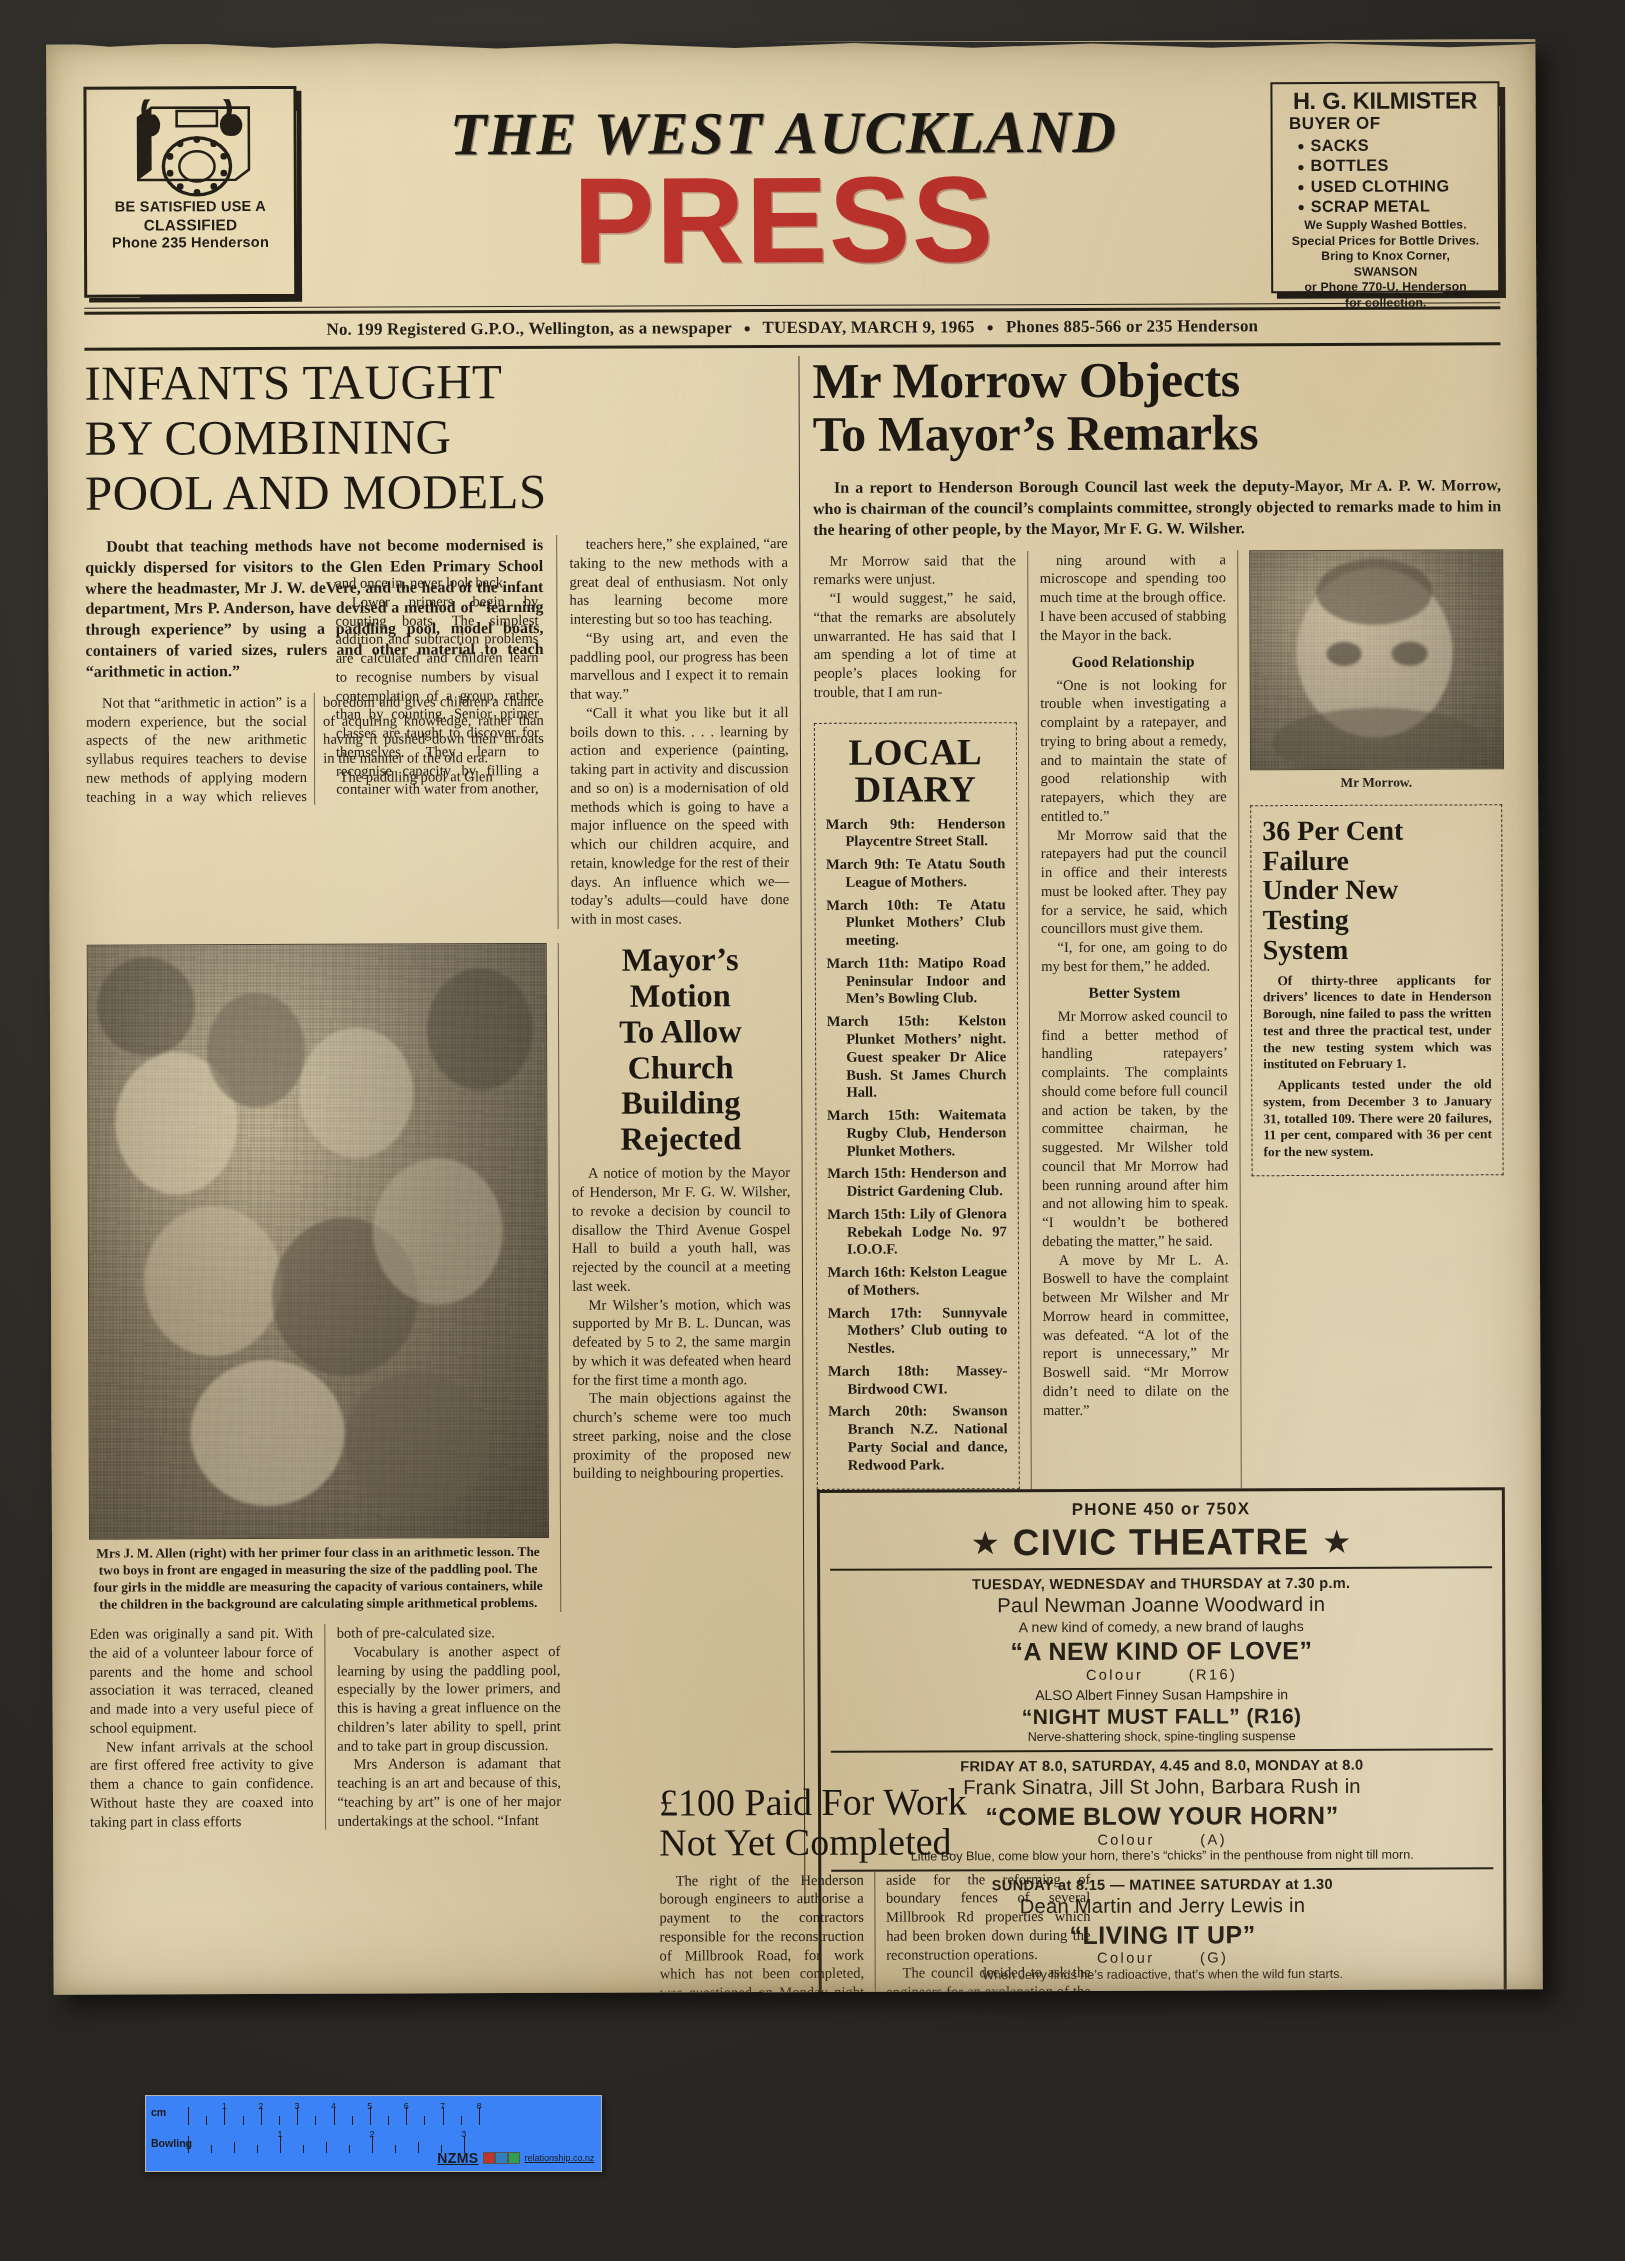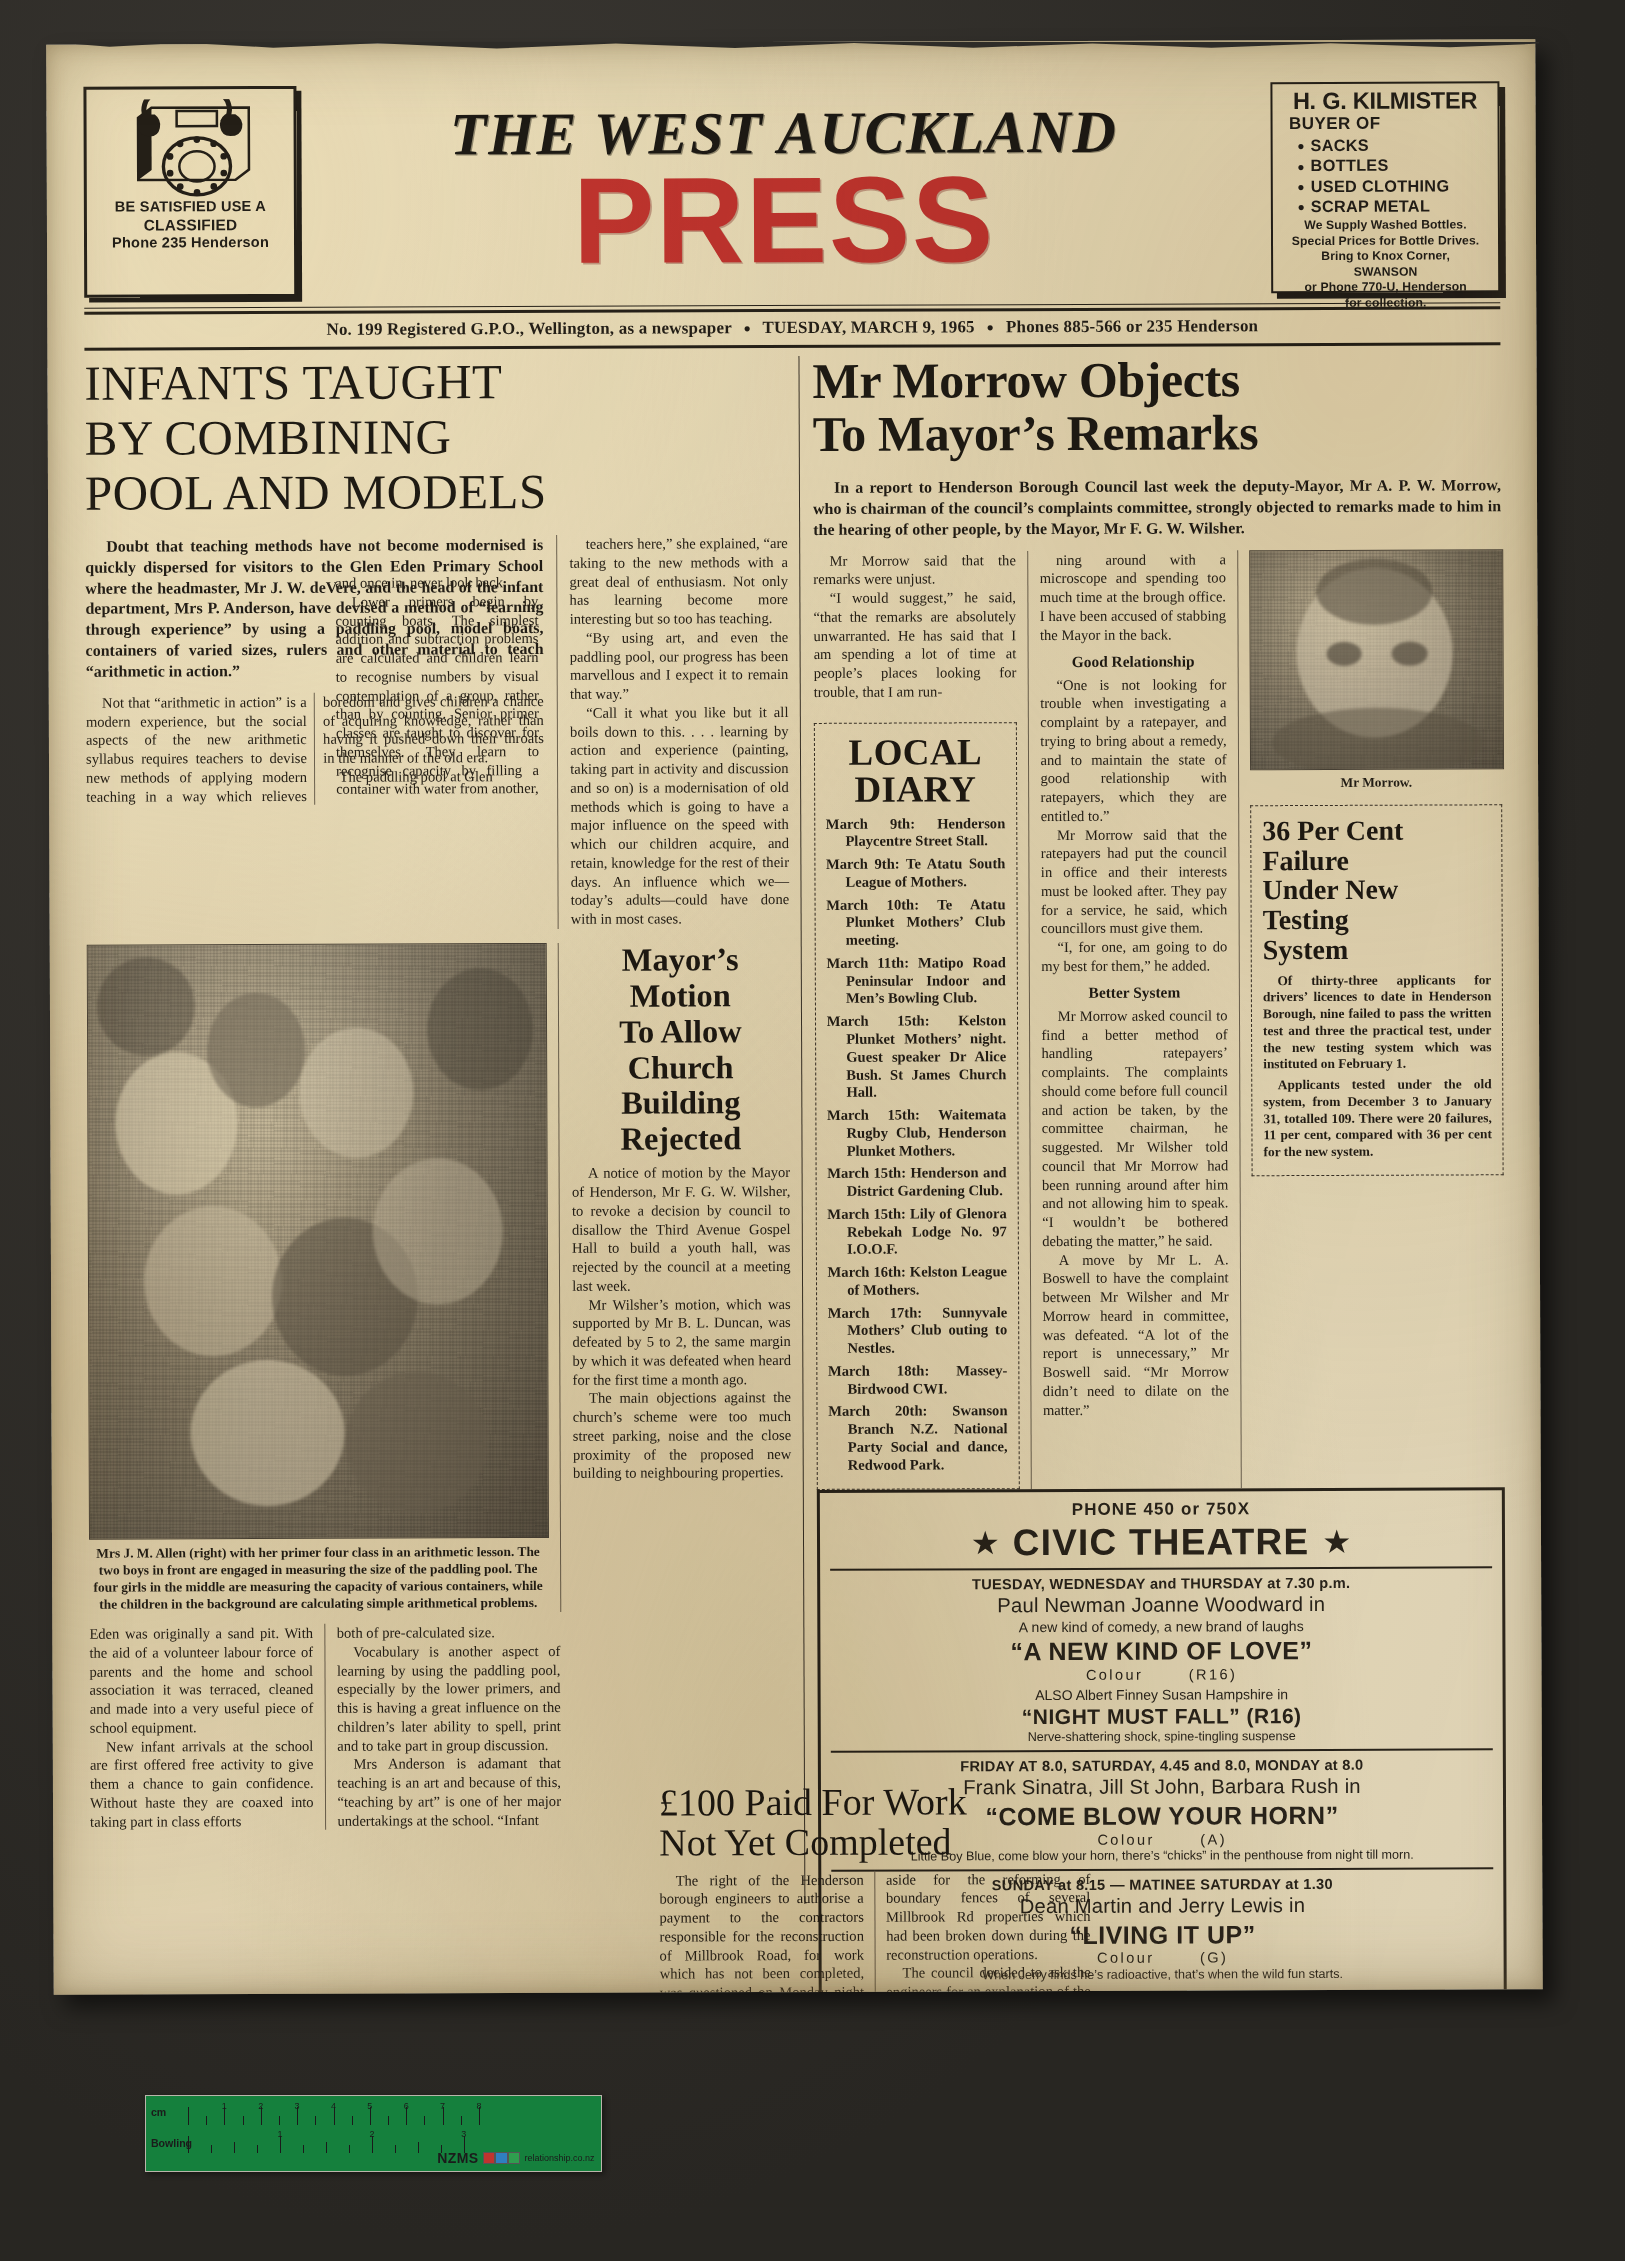--- a/index.html
+++ b/index.html
@@ -201,32 +201,32 @@
   .c-tag{font-size:14px;text-align:center;letter-spacing:0.1px;}
   .c-title{font-size:25px;font-weight:bold;text-align:center;letter-spacing:0.5px;margin:2.4px 0 0.8px;}
   .c-title.sm{font-size:21px;}
   .c-colour{font-size:14.6px;text-align:center;letter-spacing:2.4px;}
   .c-blurb{font-size:12.6px;text-align:center;line-height:1.22;margin-top:1.6px;}
   .c-also{font-size:14px;text-align:center;margin-top:3.3px;}
 
   
   #scale-bar{
     position:absolute;left:145px;top:2095px;width:455px;height:75px;
-    background:#15803d;border:0.8px solid #b9b5aa;
+    background:#3b82f6;border:0.8px solid #b9b5aa;
     font-family:"Liberation Sans",sans-serif;color:#1b1b1b;
     box-shadow:2.4px 2.4px 5.7px rgba(0,0,0,.45);
   }
   #ruler-cm,#ruler-in{position:absolute;left:0;right:0;}
   #ruler-cm{top:3.3px;height:29px;}
   #ruler-in{top:34px;height:26px;}
   .ruler-label{font-size:10.6px;font-weight:bold;position:absolute;left:4.9px;top:6.5px;}
   .tickrow{position:absolute;left:42px;right:122px;top:0;bottom:0;}
   .tick{position:absolute;bottom:3.3px;width:0.8px;background:#1b1b1b;}
   .ticknum{position:absolute;font-size:9px;top:1.6px;transform:translateX(-50%);}
-  #nzms-block{position:absolute;right:6.5px;bottom:4.9px;display:flex;align-items:center;gap:4.1px;}
+  #nzms-block{position:absolute;right:6.5px;bottom:4.9px;display:flex;align-items:center;gap:4.1px;text-decoration:underline;}
   #nzms-word{font-family:"Liberation Sans",sans-serif;font-weight:bold;font-size:14px;letter-spacing:0.4px;}
   #nzms-chip{display:flex;}
   #nzms-chip span{width:10.6px;height:10.6px;display:block;border:0.8px solid #555;}
   #nzms-url{font-size:9px;}
 </style>
 </head>
 <body>
 
 <div id="scan-backdrop"></div>
 

